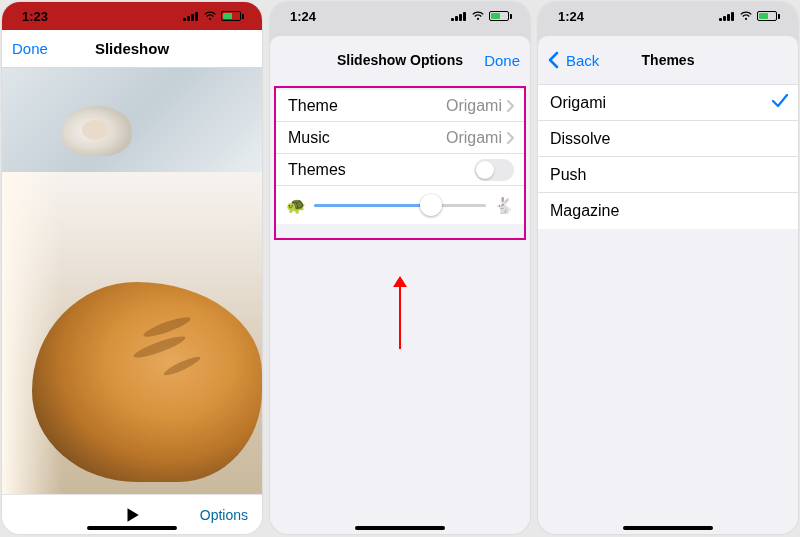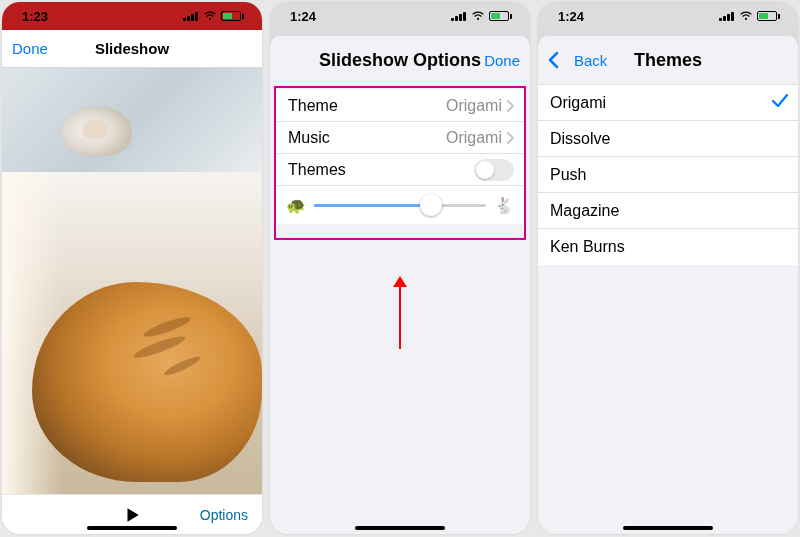--- a/index.html
+++ b/index.html
@@ -115,21 +115,21 @@
     width:90px; height:4px; background:#000; border-radius:3px;
   }
 
   
   .sheet-bg { flex:1; background:#dcdcde; display:flex; flex-direction:column; padding-top:6px;}
   .sheet {
     flex:1; background:#f2f2f6; border-radius:10px 10px 0 0;
     display:flex; flex-direction:column; position:relative;
   }
   .sheet .nav-bar { background:transparent; border-bottom:none; height:48px;}
-  .sheet .nav-title { font-size:18px;}
+  .sheet .nav-title { font-size:14px;}
   .highlight-box {
     margin:2px 4px 0 4px; border:2px solid #d1008f; padding:2px 0 14px 0;
   }
   .list-group {
     background:#fff;
   }
   .list-row {
     height:32px; display:flex; align-items:center; justify-content:space-between;
     padding:0 10px 0 12px; font-size:16px; color:#000;
     border-bottom:0.5px solid #e0e0e2;
@@ -164,21 +164,21 @@
     position:absolute; left:50%; top:240px; transform:translateX(-50%);
     display:flex; flex-direction:column; align-items:center;
   }
   .arrow-up .head {
     width:0;height:0;border-left:7px solid transparent;border-right:7px solid transparent;
     border-bottom:11px solid #ff0000;
   }
   .arrow-up .shaft { width:2px; height:62px; background:#ff0000; }
 
   
-  .back-nav { display:flex; align-items:center; gap:15px; color:#007aff; font-size:15px;}
+  .back-nav { display:flex; align-items:center; gap:7px; color:#007aff; font-size:15px;}
   .plain-list {
     background:#fff;
     border-top:0.5px solid #e0e0e2;
   }
   .plain-list .list-row { height:36px; }
   .check { color:#007aff; }
 </style>
 </head>
 <body>
 
@@ -358,21 +358,18 @@
           </div>
           <div class="list-row">
             <span class="row-label">Dissolve</span>
           </div>
           <div class="list-row">
             <span class="row-label">Push</span>
           </div>
           <div class="list-row">
             <span class="row-label">Magazine</span>
           </div>
-          <div class="list-row">
-            <span class="row-label">Ken Burns</span>
-          </div>
         </div>
 
       <div class="home-ind"></div>
     </div>
   </div>
 </div>
 
 </body></html>

